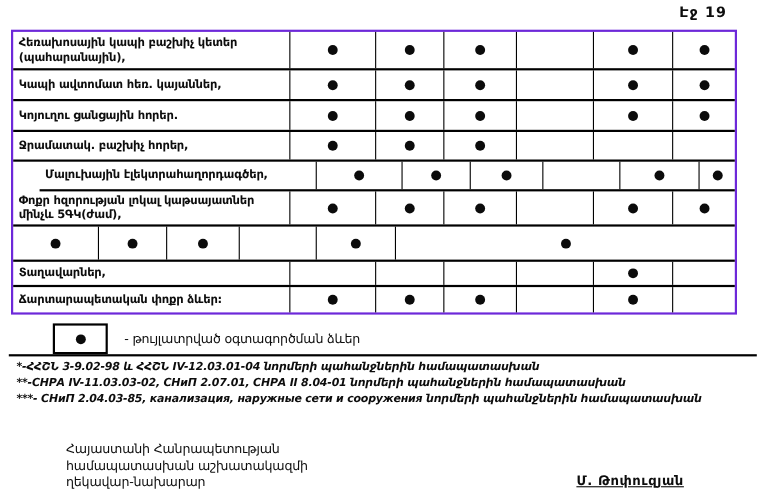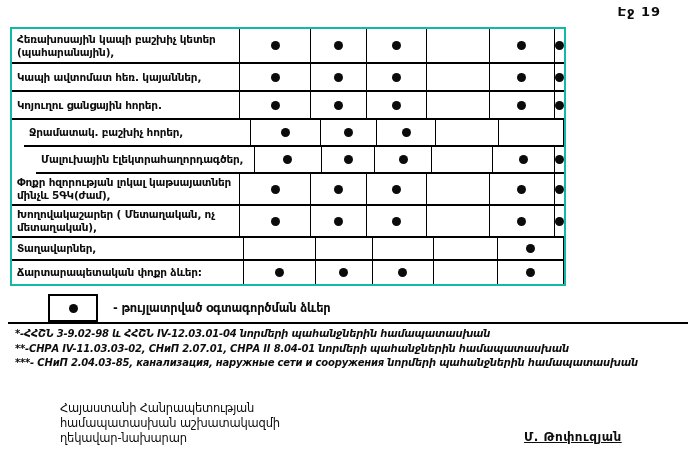--- a/index.html
+++ b/index.html
@@ -5,46 +5,46 @@
   html,body{margin:0;padding:0;}
   body{
     width:691px;height:450px;position:relative;background:#ffffff;
     font-family:"DejaVu Sans",sans-serif;color:#0d0d0d;overflow:hidden;
   }
   .page-num{
     position:absolute;top:4px;right:30px;font-weight:bold;font-size:13px;letter-spacing:1px;
   }
   
   .grid-table{
-    position:absolute;top:27px;left:10px;width:556px;
-    border:2px solid #14b8a6;box-sizing:border-box;background:#fff;
+    position:absolute;top:27px;left:10px;width:660px;
+    border:2px solid #6d28d9;box-sizing:border-box;background:#fff;
   }
   .trow{display:flex;border-bottom:2px solid #000;}
   .trow:last-child{border-bottom:none;}
   .tcell{border-right:1px solid #000;box-sizing:border-box;display:flex;align-items:center;justify-content:center;}
   .tcell:last-child{border-right:none;}
   .tcell.label{
     width:252px;justify-content:flex-start;
     padding:2px 5px;font-size:10.5px;font-weight:bold;line-height:1.2;letter-spacing:-0.2px;
   }
   .trow.italic .label{font-style:italic;font-weight:bold;}
   .c0{width:78px;} .c1{width:62px;} .c2{width:66px;} .c3{width:70px;} .c4{width:72px;} .c5{flex:1;}
   .trow:nth-child(1){min-height:33px;} .trow:nth-child(2){min-height:26px;}
-  .trow:nth-child(3){min-height:26px;} .trow:nth-child(4){min-height:25px;margin-left:12px;}
+  .trow:nth-child(3){min-height:26px;} .trow:nth-child(4){min-height:25px;}
   .trow:nth-child(5){min-height:25px;margin-left:24px;} .trow:nth-child(6){min-height:30px;}
   .trow:nth-child(7){min-height:30px;} .trow:nth-child(8){min-height:21px;}
   .trow:nth-child(9){min-height:23px;} .trow:nth-child(10){min-height:25px;}
   .dot{width:9px;height:9px;border-radius:50%;background:#0b0b0b;display:inline-block;}
   
   .legend{position:absolute;top:294px;left:48px;display:flex;align-items:center;gap:15px;}
   .legend-box{
     width:50px;height:28px;border:2px solid #000;box-sizing:border-box;
     display:flex;align-items:center;justify-content:center;background:#fff;
   }
-  .legend-text{font-size:11.5px;font-weight:bold;letter-spacing:-0.2px;}
+  .legend-text{font-size:11.5px;font-weight:normal;letter-spacing:-0.2px;}
   
   .rule{position:absolute;top:322px;left:8px;width:680px;border-top:2px solid #000;}
   .footnotes{position:absolute;top:327px;left:15px;width:665px;}
   .fn{font-size:10px;font-weight:bold;font-style:italic;line-height:14.5px;letter-spacing:-0.2px;white-space:nowrap;}
   
   .org{position:absolute;top:401px;left:60px;font-weight:normal;font-size:11.5px;line-height:15px;letter-spacing:-0.2px;}
   .sig-name{position:absolute;top:430px;left:524px;font-weight:bold;font-size:12px;letter-spacing:0.5px;text-decoration:underline;}
 </style>
 </head>
 <body>
@@ -156,21 +156,20 @@
       </div>
       <div class="tcell dotcell c3"></div>
       <div class="tcell dotcell c4">
         <span class="dot"></span>
       </div>
       <div class="tcell dotcell c5">
         <span class="dot"></span>
       </div>
     </div>
     <div class="trow">
-      <div class="tcell label">Խողովակաշարեր ( Մետաղական, ոչ մետաղական),</div>
       <div class="tcell dotcell c0">
         <span class="dot"></span>
       </div>
       <div class="tcell dotcell c1">
         <span class="dot"></span>
       </div>
       <div class="tcell dotcell c2">
         <span class="dot"></span>
       </div>
       <div class="tcell dotcell c3"></div>

